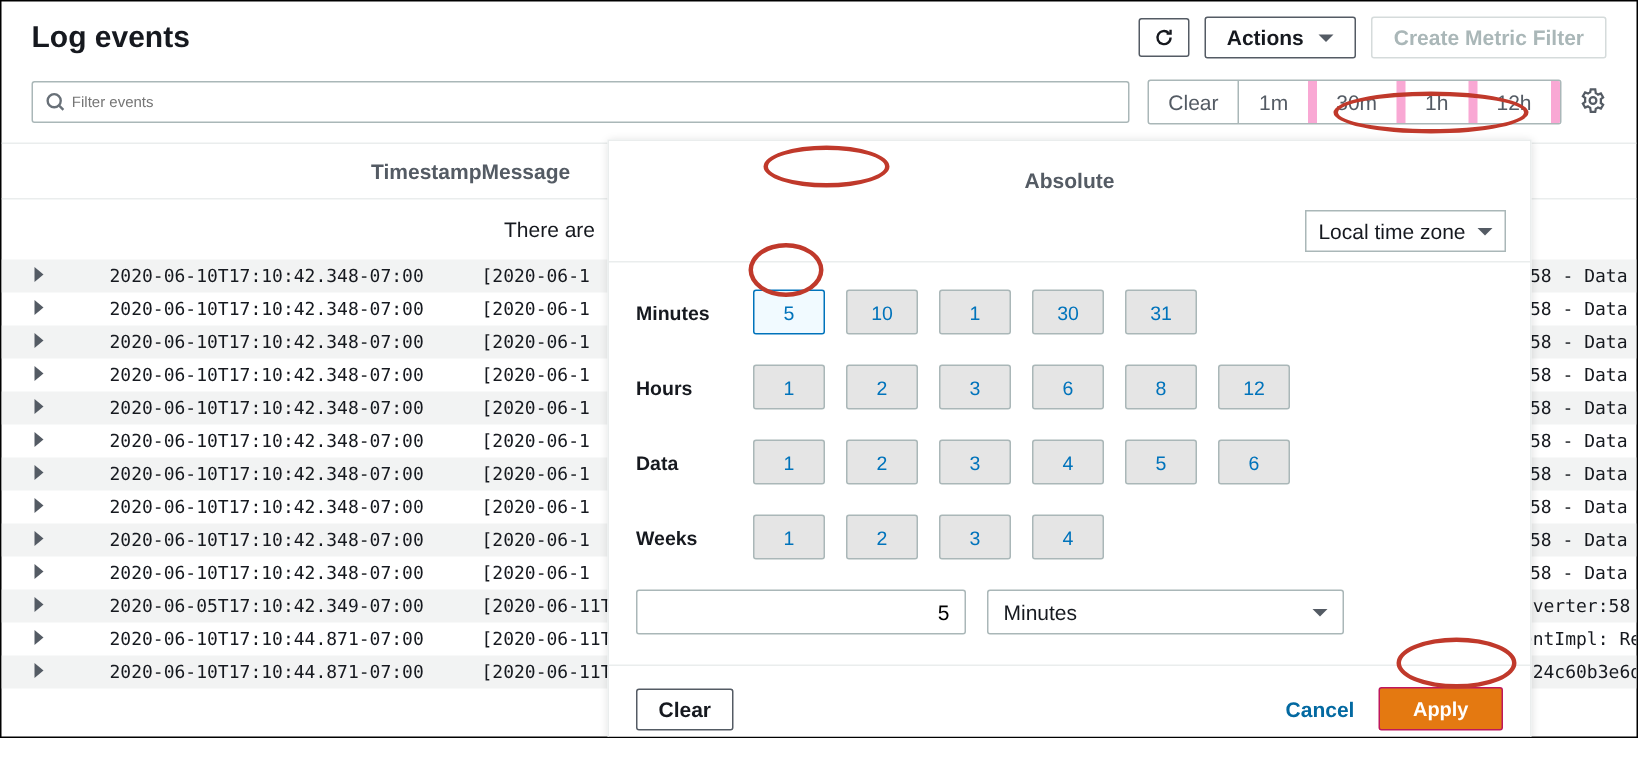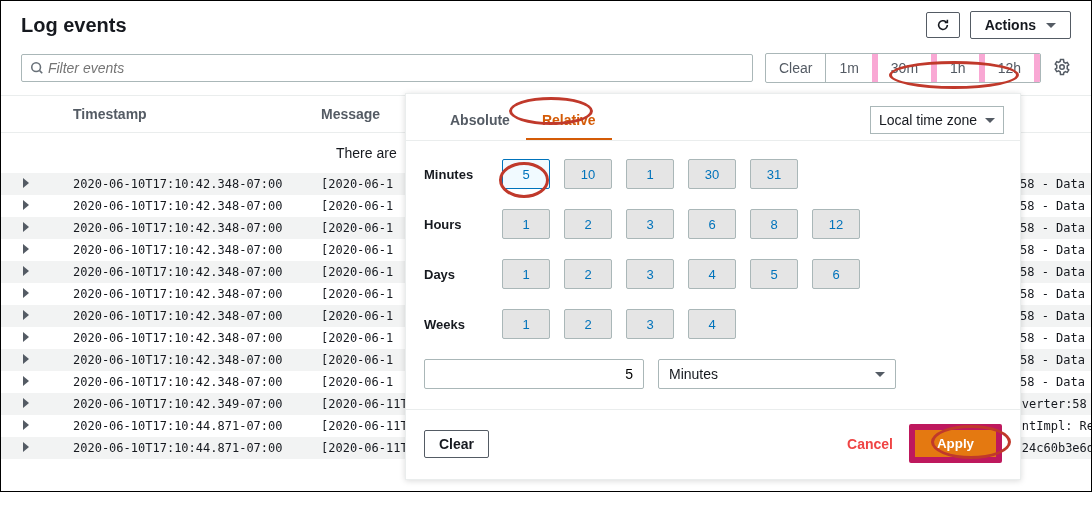--- a/index.html
+++ b/index.html
@@ -8,79 +8,80 @@
   .header { display: flex; align-items: center; justify-content: space-between; padding: 10px 20px 8px 20px; }
   .header h1 { font-size: 20px; font-weight: 700; }
   .header-actions { display: flex; gap: 10px; align-items: center; }
   .btn { display: inline-flex; align-items: center; gap: 6px; padding: 5px 14px; border: 1px solid #545b64; border-radius: 2px; background: #fff; font-size: 14px; font-weight: 700; cursor: pointer; color: #16191f; text-align: right; }
   .btn.icon-only { padding: 5px 9px; }
   .btn.disabled { color: #aab7b8; border-color: #d5dbdb; }
   .btn svg { width: 14px; height: 14px; }
   .caret-down { display: inline-block; width: 0; height: 0; border-left: 5px solid transparent; border-right: 5px solid transparent; border-top: 5px solid #545b64; margin-left: 4px; }
   .filter-row { display: flex; align-items: center; gap: 12px; padding: 6px 20px 12px 20px; }
   .search-box { flex: 1; display: flex; align-items: center; border: 1px solid #aab7b8; border-radius: 2px; padding: 5px 8px; color: #687078; }
-  .search-box input { border: none; outline: none; flex: 1; font-size: 14px; font-style: italic; color: #4c1d95; background: transparent; }
+  .search-box input { border: none; outline: none; flex: 1; font-size: 10px; color: #4c1d95; background: transparent; }
   .time-bar { display: flex; align-items: center; border: 1px solid #aab7b8; border-radius: 2px; overflow: hidden; }
   .time-bar .seg { padding: 6px 13px; border-right: 6px solid #f9a8d4; color: #545b64; cursor: pointer; font-size: 14px; }
   .time-bar .seg.first { border-right: 1px solid #aab7b8; }
   .time-bar .seg.custom { color: #0073bb; font-weight: 700; display: flex; align-items: center; gap: 6px; border-right: none; }
   .cal-icon { width: 14px; height: 14px; border: 1.5px solid #0073bb; border-radius: 2px; position: relative; display: inline-block; }
   .cal-icon:before { content: ""; position: absolute; left: 2px; right: 2px; top: 2px; height: 1.5px; background: #0073bb; }
   .gear { color: #545b64; cursor: pointer; }
   .gear svg { width: 18px; height: 18px; }
   .ellipse { position: absolute; border: 3px solid #c0392b; border-radius: 50%; pointer-events: none; }
   .table-head { display: flex; border-top: 1px solid #eaeded; border-bottom: 1px solid #eaeded; padding: 10px 0; font-weight: 700; color: #545b64; }
   .col-exp { width: 50px; }
-  .col-ts { width: 270px; padding-left: 22px; }
+  .col-ts { width: 270px; padding-left: 22px; text-align: right; }
   .col-msg { flex: 1; }
   .empty-row { padding: 12px 0 12px 335px; color: #16191f; }
   .log-row { display: flex; align-items: center; padding: 4px 0; font-family: Monaco, Consolas, monospace; font-size: 12px; color: #16191f; }
   .log-row:nth-child(odd) { background: #f2f3f3; }
   .log-row .exp { width: 50px; text-align: center; color: #545b64; cursor: pointer; }
   .log-row .ts { width: 270px; padding-left: 22px; }
   .log-row .msg { flex: 1; white-space: nowrap; overflow: hidden; }
   .triangle { display: inline-block; width: 0; height: 0; border-top: 5px solid transparent; border-bottom: 5px solid transparent; border-left: 6px solid #545b64; }
   
   .popover { position: absolute; left: 404px; top: 92px; width: 616px; background: #fff; border: 1px solid #eaeded; box-shadow: 0 1px 6px rgba(0,0,0,0.15); }
-  .popover-tabs { display: flex; align-items: center; padding: 12px 16px 0 28px; position: relative; }
+  .popover-tabs { display: flex; align-items: center; padding: 12px 16px 0 16px; position: relative; flex-direction: column; }
   .tab { padding: 6px 16px 10px 16px; font-weight: 700; color: #545b64; cursor: pointer; border-bottom: 2px solid transparent; }
   .tab.active { color: #d45b07; border-bottom-color: #d45b07; }
   .tz-select { margin-left: auto; border: 1px solid #aab7b8; padding: 5px 8px; display: flex; align-items: center; gap: 4px; font-size: 14px; cursor: pointer; margin-bottom: 6px; }
   .popover-body { padding: 18px 18px 10px 18px; border-top: 1px solid #eaeded; }
   .row { display: flex; align-items: center; margin-bottom: 20px; }
   .row-label { width: 78px; font-weight: 700; color: #16191f; font-size: 13px; }
   .chips { display: flex; gap: 14px; }
   .chip { width: 48px; height: 30px; border: 1px solid #aab7b8; display: flex; align-items: center; justify-content: center; font-size: 13px; color: #0073bb; cursor: pointer; border-radius: 2px; background: #e5e5e5; }
   .chip.sel { background: #f1faff; border-color: #0073bb; }
   .custom-row { display: flex; gap: 14px; margin-top: 4px; margin-bottom: 10px; }
   .num-input { width: 220px; border: 1px solid #aab7b8; padding: 6px 10px; text-align: right; font-size: 14px; border-radius: 2px; }
   .unit-select { width: 238px; border: 1px solid #aab7b8; padding: 6px 10px; display: flex; justify-content: space-between; align-items: center; font-size: 14px; cursor: pointer; border-radius: 2px; }
   .popover-foot { display: flex; align-items: center; padding: 14px 18px 16px 18px; border-top: 1px solid #eaeded; }
   .popover-foot .spacer { flex: 1; }
-  .link-btn { color: #ef4444; font-weight: 700; padding: 6px 16px; cursor: pointer; }
-  .apply-btn { background: #e47911; color: #fff; border: 6px solid #be185d; padding: 6px 22px; font-weight: 700; border-radius: 2px; cursor: pointer; }
+  .link-btn { color: #0369a1; font-weight: 700; padding: 6px 16px; cursor: pointer; }
+  .apply-btn { background: #e47911; color: #fff; border: 1px solid #be185d; padding: 6px 22px; font-weight: 700; border-radius: 2px; cursor: pointer; }
 </style>
 </head>
 <body>
 
 <div class="container">
 
   <div class="header">
     <h1>Log events</h1>
     <div class="header-actions">
       <button class="btn icon-only">
         <svg viewBox="0 0 16 16" fill="none" stroke="#16191f" stroke-width="1.8">
             <path d="M13 8a5 5 0 1 1-1.5-3.5"></path>
             <path d="M13 2v3h-3"></path>
           </svg>
       </button>
       <button class="btn">
         <span>Actions</span>
         <span class="caret-down"></span>
       </button>
+      <button class="btn disabled">Create Metric Filter</button>
     </div>
   </div>
 
   <div class="filter-row">
     <div class="search-box">
       <svg width="14" height="14" viewBox="0 0 16 16" fill="none" stroke="#687078" stroke-width="1.8">
           <circle cx="7" cy="7" r="5"></circle>
           <path d="M11 11l3 3"></path>
         </svg>
       &nbsp;
@@ -165,39 +166,38 @@
         <div style="padding:0 6px 0 4px">58 - Data</div>
       </div>
       <div class="log-row">
         <div class="exp"><span class="triangle"></span></div>
         <div class="ts">2020-06-10T17:10:42.348-07:00</div>
         <div class="msg">[2020-06-1</div>
         <div style="padding:0 6px 0 4px">58 - Data</div>
       </div>
       <div class="log-row">
         <div class="exp"><span class="triangle"></span></div>
-        <div class="ts">2020-06-10T17:10:42.349-07:00</div>
+        <div class="ts">2020-06-05T17:10:42.349-07:00</div>
         <div class="msg">[2020-06-11T00:10:42.349Z][INFO]-2020-06-11 00:10:42 WARN MeasurementDatumToAssetPropertyValueConverter:58 - Data</div>
       </div>
       <div class="log-row">
         <div class="exp"><span class="triangle"></span></div>
         <div class="ts">2020-06-10T17:10:44.871-07:00</div>
         <div class="msg">[2020-06-11T00:10:44.871Z][DEBUG]-com.amazonaws.greengrass.streammanager.client.StreamManagerClientImpl: Received</div>
       </div>
       <div class="log-row">
         <div class="exp"><span class="triangle"></span></div>
         <div class="ts">2020-06-10T17:10:44.871-07:00</div>
         <div class="msg">[2020-06-11T00:10:44.871Z][INFO]-Posting work result for invocation id [921dfa20-3ad3-4c1c-5611-a24c60b3e6db] to h</div>
       </div>
     </div>
 
   <div class="popover">
     <div class="popover-tabs">
       <div class="tab">Absolute</div>
-      <div class="tab active">Relative</div>
       <div class="tz-select">
         <span>Local time zone</span>
         <span class="caret-down"></span>
       </div>
     </div>
     <div class="popover-body">
       <div class="row">
         <div class="row-label">Minutes</div>
         <div class="chips" id="chips-minutes">
             <div class="chip sel">5</div>
@@ -212,21 +212,21 @@
         <div class="chips" id="chips-hours">
             <div class="chip">1</div>
             <div class="chip">2</div>
             <div class="chip">3</div>
             <div class="chip">6</div>
             <div class="chip">8</div>
             <div class="chip">12</div>
           </div>
       </div>
       <div class="row">
-        <div class="row-label">Days</div>
+        <div class="row-label">Data</div>
         <div class="chips" id="chips-days">
             <div class="chip">1</div>
             <div class="chip">2</div>
             <div class="chip">3</div>
             <div class="chip">4</div>
             <div class="chip">5</div>
             <div class="chip">6</div>
           </div>
       </div>
       <div class="row">

